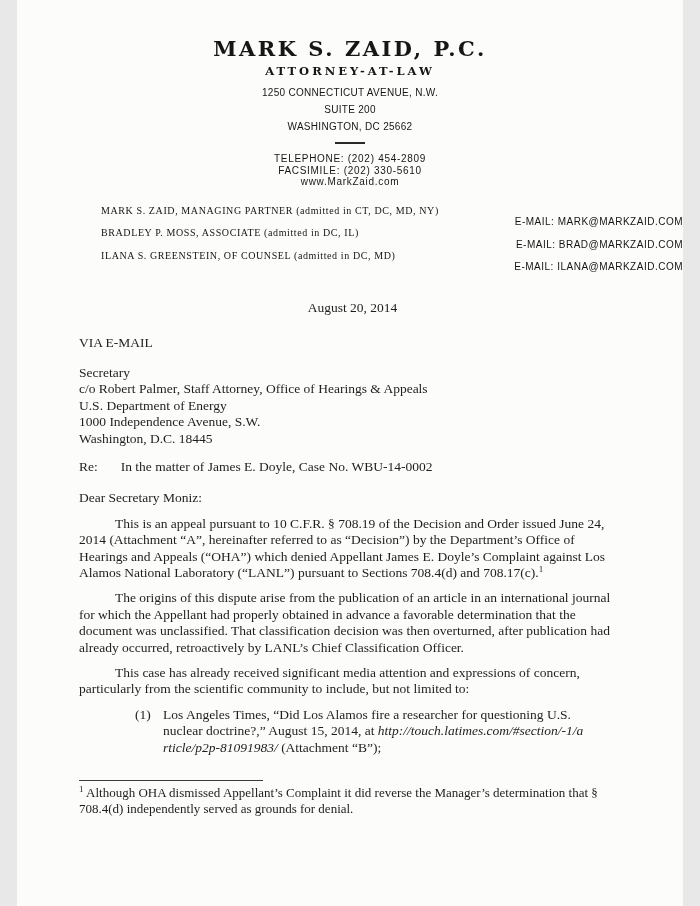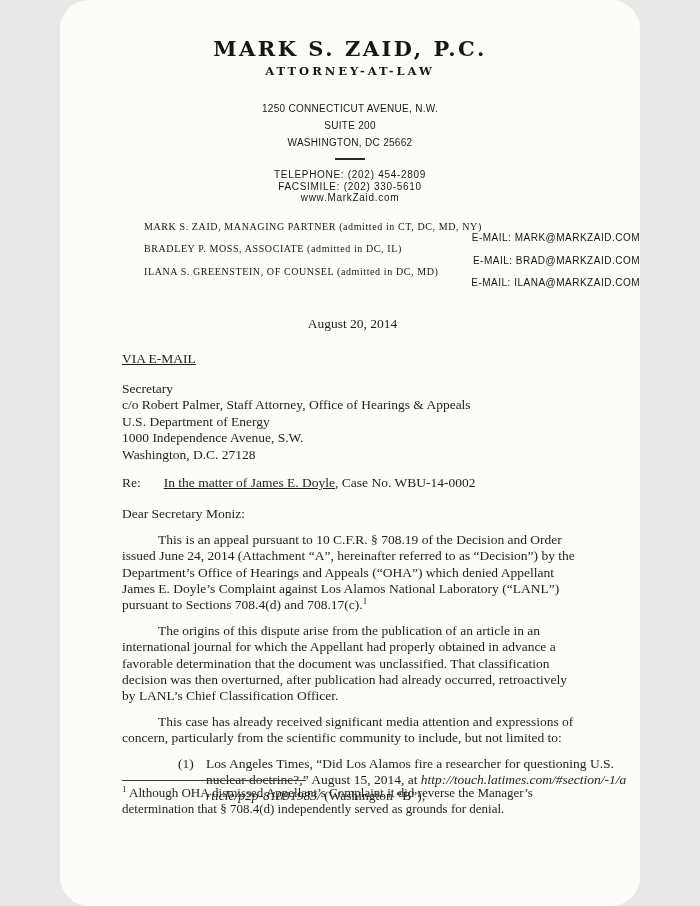--- a/index.html
+++ b/index.html
@@ -1,28 +1,27 @@
 <!DOCTYPE html>
 <html><head>
 <meta charset="utf-8">
 <style>
   html, body { margin: 0; padding: 0; background: #e8e8e8; }
   .page {
     position: relative;
-    width: 580px;
+    width: 666px;
     height: 906px;
     margin: 0 auto;
     background: #fcfcfb;
     color: #1e1e1e;
     font-family: "Liberation Serif", serif;
     font-size: 13.5px;
     line-height: 16.4px;
     box-sizing: border-box;
     overflow: hidden;
-    border-radius: 29px;
   }
 
   
   .letterhead { text-align: center; padding-top: 37px; color: #161616; }
   .firm-name {
     font-family: "DejaVu Serif", serif;
     font-weight: bold;
     font-size: 21px;
     letter-spacing: 2.5px;
     line-height: 24px;
@@ -31,21 +30,21 @@
     font-family: "DejaVu Serif", serif;
     font-weight: bold;
     font-size: 11.5px;
     letter-spacing: 3px;
     margin-top: 2px;
   }
   .lh-address {
     font-family: "Liberation Sans", sans-serif;
     font-size: 10px;
     letter-spacing: 0.3px;
-    margin-top: 21px;
+    margin-top: 5px;
     line-height: 17px;
     text-align: center;
   }
   .lh-rule {
     width: 30px;
     height: 0;
     border-top: 2px solid #2a2a2a;
     margin: 7px auto 9px auto;
   }
   .lh-contact {
@@ -67,21 +66,21 @@
     font-family: "Liberation Sans", sans-serif;
     margin-left: 17px;
     letter-spacing: 0.5px;
     text-align: right;
   }
 
   
   .body-area { margin: 0 57px 0 62px; }
   .date-line { text-align: center; margin-top: 28px; }
   .via-line { margin-top: 18px; }
-  .underlined { text-decoration: underline; }
+  .underlined { }
   .recipient-block { margin-top: 14px; }
   .re-line { margin-top: 12px; }
   .re-prefix { margin-right: 23px; }
   .salutation { margin-top: 15px; }
   p.para { margin: 9px 0 0 0; text-indent: 36px; }
   .list-item {
     display: flex;
     margin: 9px 0 0 56px;
     width: 452px;
   }
@@ -141,36 +140,36 @@
   <main class="body-area">
     <div class="date-line">August 20, 2014</div>
 
     <div class="via-line"><span class="underlined">VIA E-MAIL</span></div>
 
     <div class="recipient-block">
       <div>Secretary</div>
       <div>c/o Robert Palmer, Staff Attorney, Office of Hearings &amp; Appeals</div>
       <div>U.S. Department of Energy</div>
       <div>1000 Independence Avenue, S.W.</div>
-      <div>Washington, D.C. 27128</div>
+      <div>Washington, D.C. 18445</div>
     </div>
 
     <div class="re-line"><span class="re-prefix">Re:</span><span class="underlined">In the matter of James E. Doyle</span><span>, Case No. WBU-14-0002</span></div>
 
     <div class="salutation">Dear Secretary Moniz:</div>
 
     <p class="para"><span>This is an appeal pursuant to 10 C.F.R. § 708.19 of the Decision and Order issued June 24, 2014 (Attachment “A”, hereinafter referred to as “Decision”) by the Department’s Office of Hearings and Appeals (“OHA”) which denied Appellant James E. Doyle’s Complaint against Los Alamos National Laboratory (“LANL”) pursuant to Sections 708.4(d) and 708.17(c).</span><sup class="fn-ref">1</sup></p>
 
     <p class="para">The origins of this dispute arise from the publication of an article in an international journal for which the Appellant had properly obtained in advance a favorable determination that the document was unclassified. That classification decision was then overturned, after publication had already occurred, retroactively by LANL’s Chief Classification Officer.</p>
 
     <p class="para">This case has already received significant media attention and expressions of concern, particularly from the scientific community to include, but not limited to:</p>
 
     <div class="list-item">
       <span class="list-number">(1)</span>
-      <span class="list-text"><span>Los Angeles Times, “Did Los Alamos fire a researcher for questioning U.S. nuclear doctrine?,” August 15, 2014, at </span><span class="italic">http://touch.latimes.com/#section/-1/article/p2p-81091983/</span><span> (Washington “B”);</span></span>
+      <span class="list-text"><span>Los Angeles Times, “Did Los Alamos fire a researcher for questioning U.S. nuclear doctrine?,” August 15, 2014, at </span><span class="italic">http://touch.latimes.com/#section/-1/article/p2p-81091983/</span><span> (Attachment “B”);</span></span>
     </div>
   </main>
 
   <footer class="footnote-area">
     <div class="footnote-rule"></div>
     <div class="footnote-text"><sup class="fn-ref">1</sup><span> Although OHA dismissed Appellant’s Complaint it did reverse the Manager’s determination that § 708.4(d) independently served as grounds for denial.</span></div>
   </footer>
 
 </div>
 

